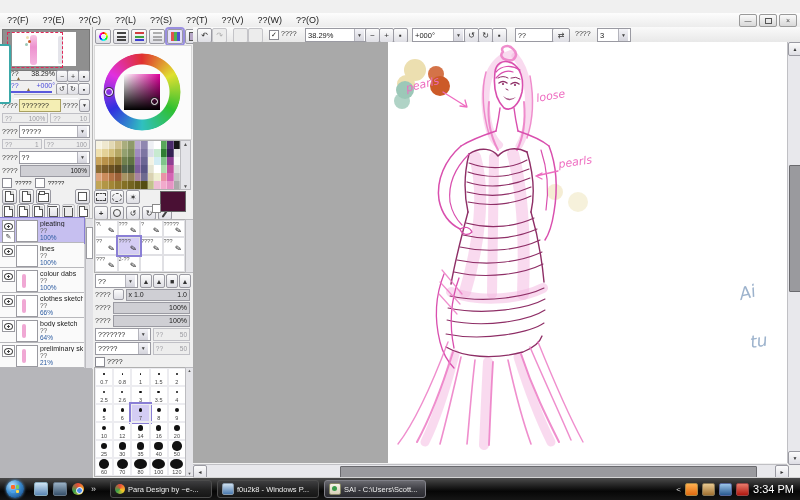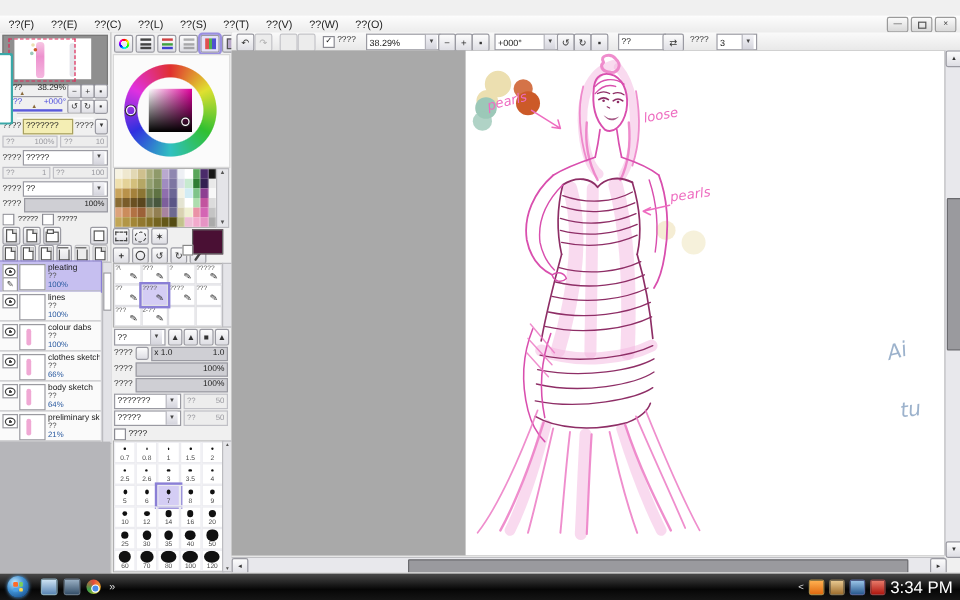--- a/index.html
+++ b/index.html
@@ -198,21 +198,21 @@
   .ticon.chrome{border-radius:50%;background:conic-gradient(#e84a3a,#f8c828 120deg,#3aa04a 240deg,#e84a3a);}
   .ticon.photo{background:linear-gradient(#cfe0ee,#4a7ab0);border:1px solid #89a;}
   .ticon.sai{background:linear-gradient(#f8f4e8,#d8d0b8);border:1px solid #886;position:relative;}
   .ticon.sai::after{content:"";position:absolute;left:2px;top:2px;width:5px;height:5px;border-radius:50%;background:#3a9a4a;}
   .tray{margin-left:auto;display:flex;align-items:center;gap:4px;margin-right:6px;color:#ddd;}
   .trayicon{width:11px;height:11px;border-radius:2px;}
   .trayicon.sai{background:linear-gradient(#ffb050,#e06a10);border:1px solid #a84;}
   .trayicon.up{background:linear-gradient(#e8c890,#a07030);border:1px solid #875;}
   .trayicon.net{background:linear-gradient(#9ac4e8,#2a5a90);border:1px solid #569;}
   .trayicon.vol{background:linear-gradient(#e87a6a,#b01810);border:1px solid #944;}
-  .clock{font-size:14px;color:#fff;}
+  .clock{font-size:11px;color:#fff;}
 </style>
 </head>
 <body>
 
 <div id="app">
 
 
   <div class="abs menubar">
     <div id="menu-items" style="display:flex;">
         <span class="menu-item">??(F)</span>
@@ -949,20 +949,34 @@
           <i></i>
           <i></i>
         </span>
       </div>
     <div class="ql">
       <div class="qicon desk"></div>
       <div class="qicon winswitch"></div>
       <div class="qicon chrome"></div>
       <span class="qmore">»</span>
     </div>
+    <div id="task-buttons">
+        <div class="tbtn">
+          <span class="ticon chrome"></span>
+          <span class="nowrap">Para Design by ~e-...</span>
+        </div>
+        <div class="tbtn">
+          <span class="ticon photo"></span>
+          <span class="nowrap">f0u2k8 - Windows P...</span>
+        </div>
+        <div class="tbtn active">
+          <span class="ticon sai"></span>
+          <span class="nowrap">SAI - C:\Users\Scott...</span>
+        </div>
+      </div>
     <div class="tray">
       <span style="font-size:8px;">&lt;</span>
       <span class="trayicon sai"></span>
       <span class="trayicon up"></span>
       <span class="trayicon net"></span>
       <span class="trayicon vol"></span>
       <span class="clock">3:34 PM</span>
     </div>
   </div>
 

